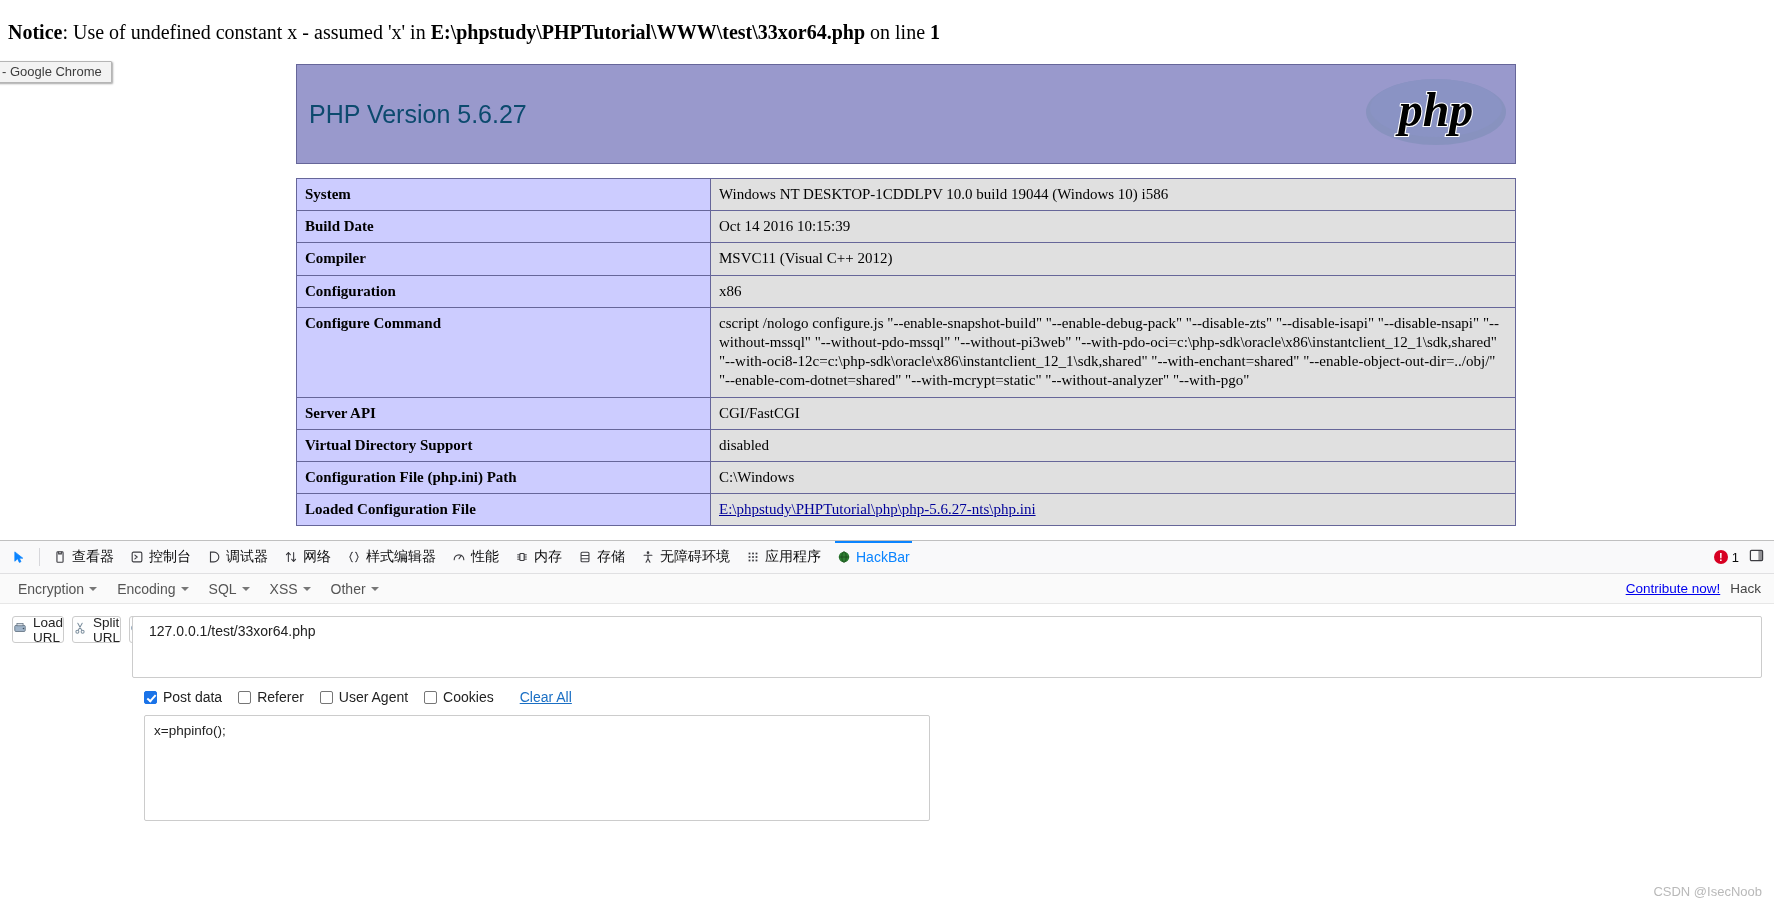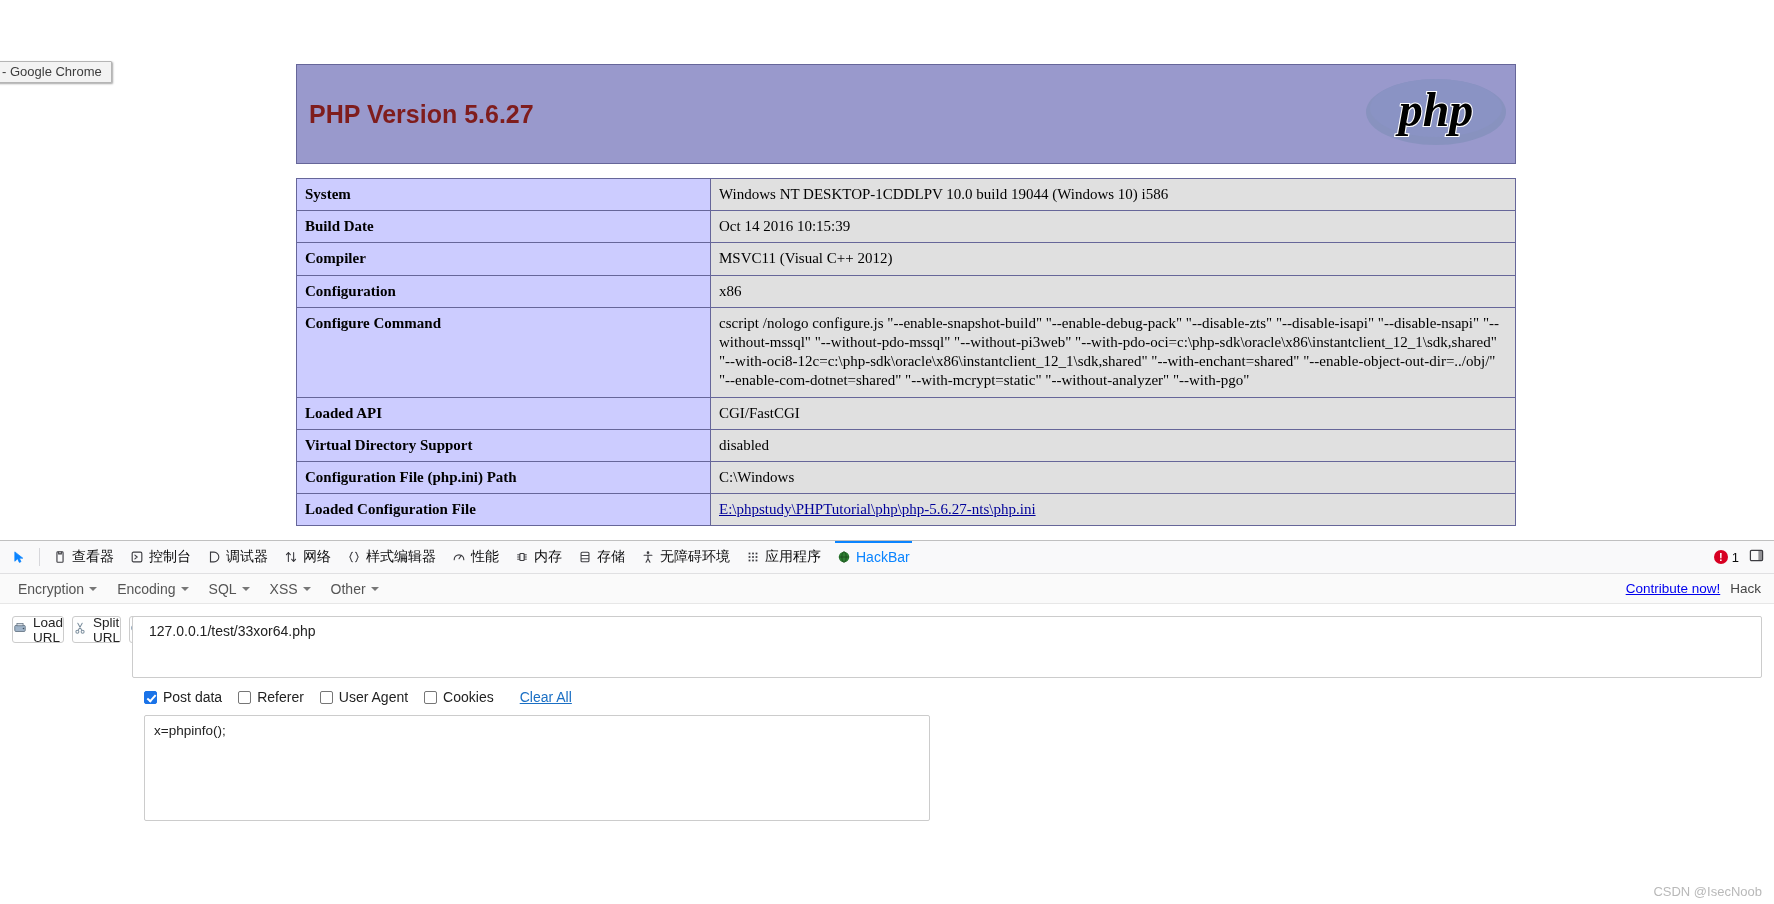--- a/index.html
+++ b/index.html
@@ -43,21 +43,21 @@
 
   .php-header {
     position: relative;
     height: 100px;
     background: #9999cc;
     border: 1px solid #666699;
     display: flex; align-items: center;
   }
   .php-version {
     font-family: "Liberation Sans", sans-serif;
-    font-size: 25px; font-weight: bold; color: #7f1d1d;
+    font-size: 25px; font-weight: normal; color: #0c4a6e;
     margin-left: 12px;
   }
   .php-logo {
     position: absolute; right: 8px; top: 50%; transform: translateY(-50%);
   }
 
   table.info {
     width: 100%;
     border-collapse: collapse;
     margin-top: 14px;
@@ -223,20 +223,23 @@
     font-size: 13px; color: #b9b9b9;
   }
 </style>
 </head>
 <body>
 
 <div id="root">
 
   <div class="page-content">
 
+    <div class="notice">
+      <b>Notice</b><span>: Use of undefined constant x - assumed 'x' in </span><b>E:\phpstudy\PHPTutorial\WWW\test\33xor64.php</b><span> on line </span><b>1</b>
+    </div>
 
     <div class="chrome-tooltip">
       <span>- Google Chrome</span>
     </div>
 
     <div class="phpinfo-wrap">
       <div class="php-header">
         <div class="php-version">PHP Version 5.6.27</div>
         <div class="php-logo">
           <svg width="142" height="76" viewBox="0 0 142 76" aria-hidden="true">
@@ -263,21 +266,21 @@
           </tr>
           <tr>
             <td class="key">Configuration</td>
             <td class="val">x86</td>
           </tr>
           <tr>
             <td class="key">Configure Command</td>
             <td class="val">cscript /nologo configure.js "--enable-snapshot-build" "--enable-debug-pack" "--disable-zts" "--disable-isapi" "--disable-nsapi" "--without-mssql" "--without-pdo-mssql" "--without-pi3web" "--with-pdo-oci=c:\php-sdk\oracle\x86\instantclient_12_1\sdk,shared" "--with-oci8-12c=c:\php-sdk\oracle\x86\instantclient_12_1\sdk,shared" "--with-enchant=shared" "--enable-object-out-dir=../obj/" "--enable-com-dotnet=shared" "--with-mcrypt=static" "--without-analyzer" "--with-pgo"</td>
           </tr>
           <tr>
-            <td class="key">Loaded API</td>
+            <td class="key">Server API</td>
             <td class="val">CGI/FastCGI</td>
           </tr>
           <tr>
             <td class="key">Virtual Directory Support</td>
             <td class="val">disabled</td>
           </tr>
           <tr>
             <td class="key">Configuration File (php.ini) Path</td>
             <td class="val">C:\Windows</td>
           </tr>

